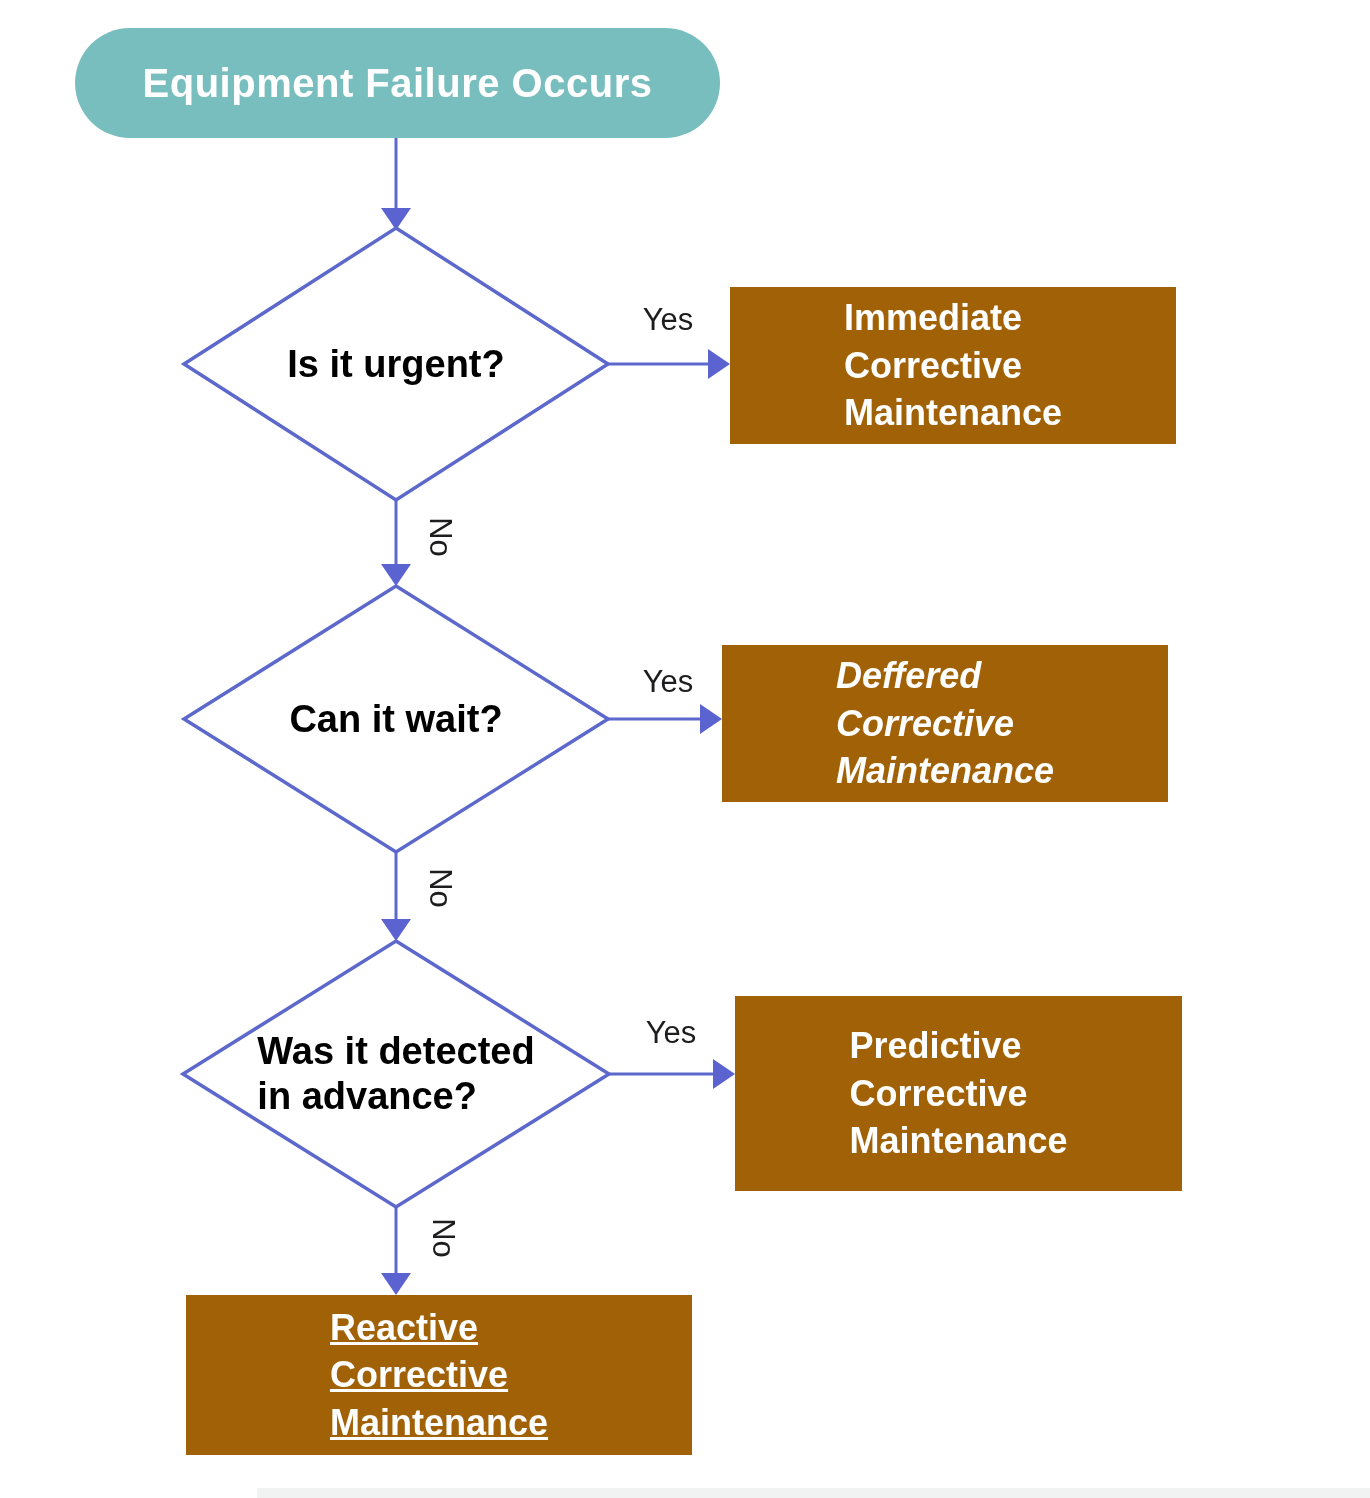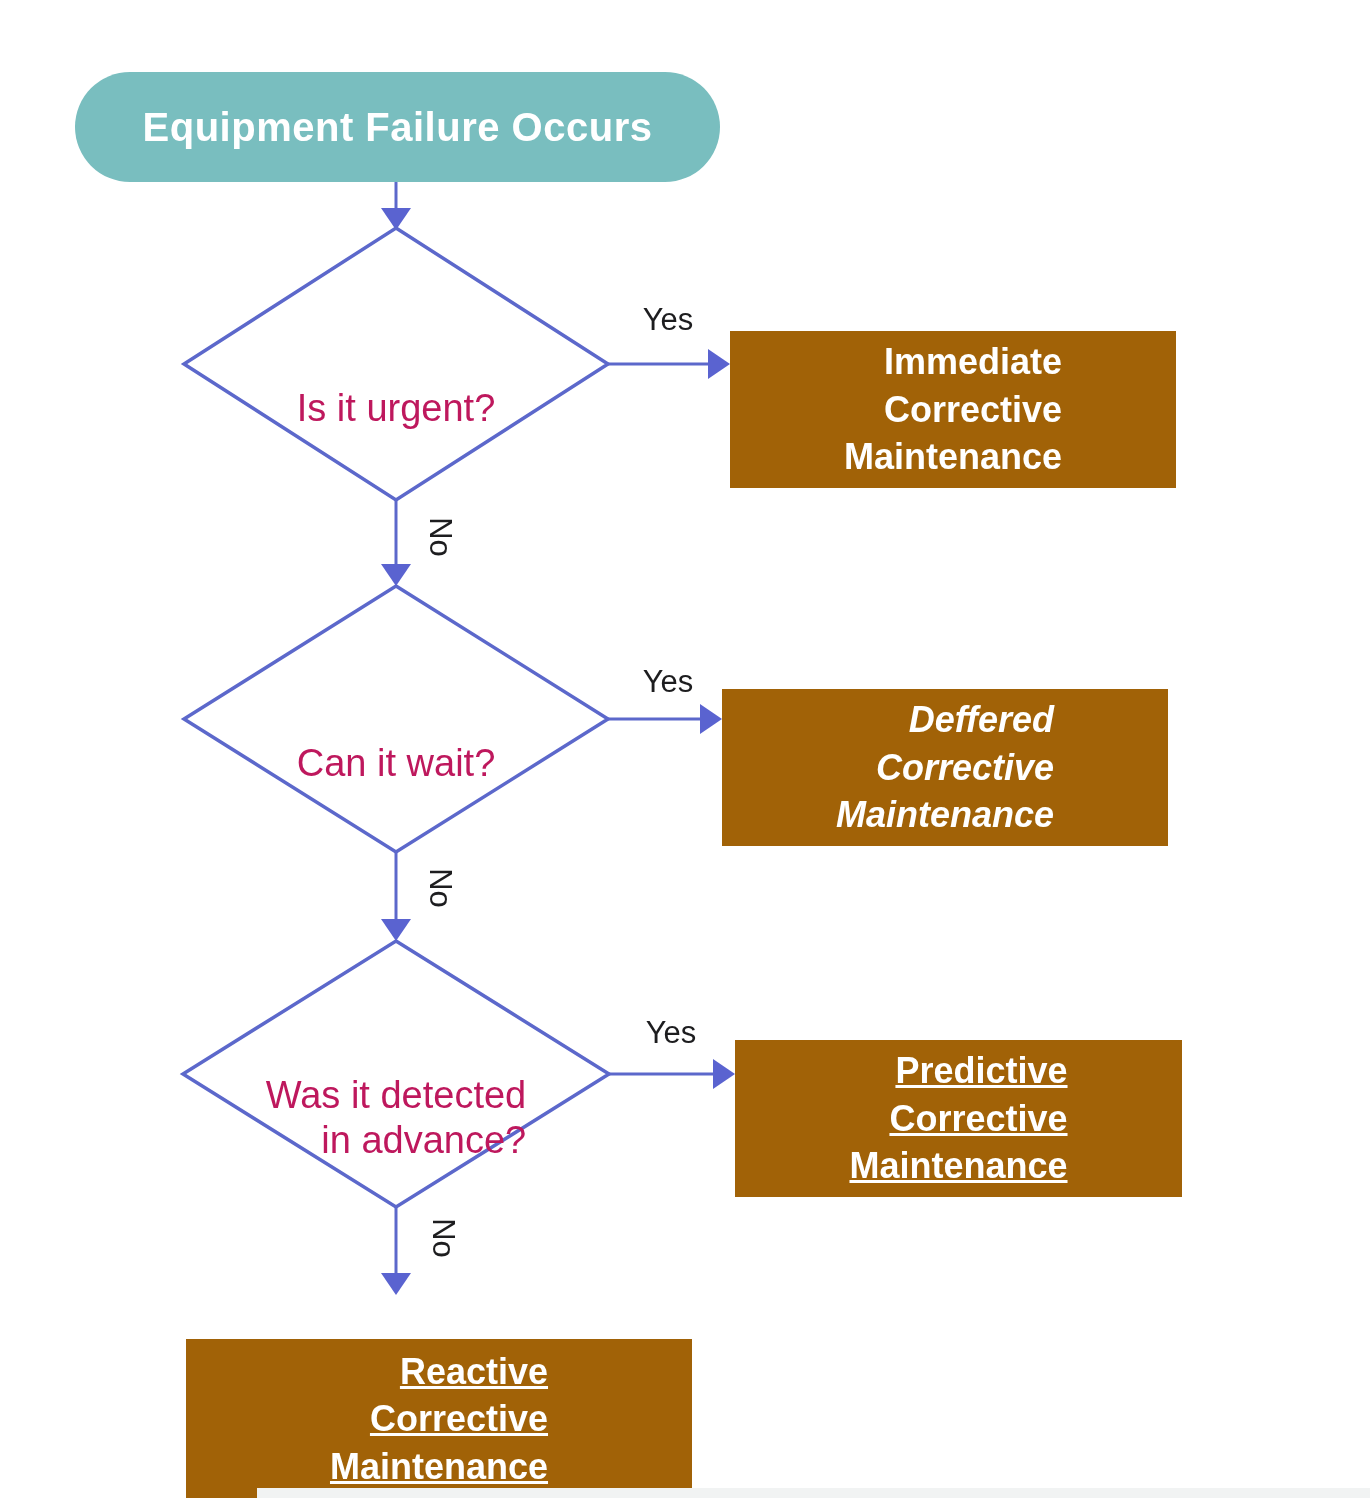--- a/index.html
+++ b/index.html
@@ -34,40 +34,39 @@
   .diamond {
     fill: #ffffff;
     stroke: #5c68cb;
     stroke-width: 3.5;
   }
   .node-text {
     position: absolute;
     display: flex;
     align-items: center;
     justify-content: center;
-    text-align: right;
+    text-align: left;
     white-space: pre-line;
-    margin-top: 44px;
   }
   .start-node {
     left: 75px;
     top: 28px;
     width: 645px;
     height: 110px;
     background: #79bebf;
     border-radius: 55px;
     color: #ffffff;
     font-size: 40px;
     font-weight: bold;
     letter-spacing: 0.5px;
   }
   .question-label {
-    color: #be185d;
+    color: #000000;
     font-size: 38px;
-    font-weight: normal;
+    font-weight: bold;
     line-height: 1.18;
     transform: translate(-50%, -50%);
   }
   .outcome-box {
     background: #a16207;
     color: #ffffff;
     font-size: 36px;
     font-weight: bold;
     line-height: 1.32;
   }
@@ -147,21 +146,21 @@
 Corrective
 Maintenance</span>
   </div>
 
   <div class="node-text outcome-box" style="left:722px; top:645px; width:446px; height:157px;font-style:italic;">
     <span>Deffered
 Corrective
 Maintenance</span>
   </div>
 
-  <div class="node-text outcome-box" style="left:735px; top:996px; width:447px; height:157px;text-decoration:underline;">
+  <div class="node-text outcome-box" style="left:735px; top:996px; width:447px; height:195px;">
     <span>Predictive
 Corrective
 Maintenance</span>
   </div>
 
   <div class="node-text outcome-box" style="left:186px; top:1295px; width:506px; height:160px;text-decoration:underline;">
     <span>Reactive
 Corrective
 Maintenance</span>
   </div>

